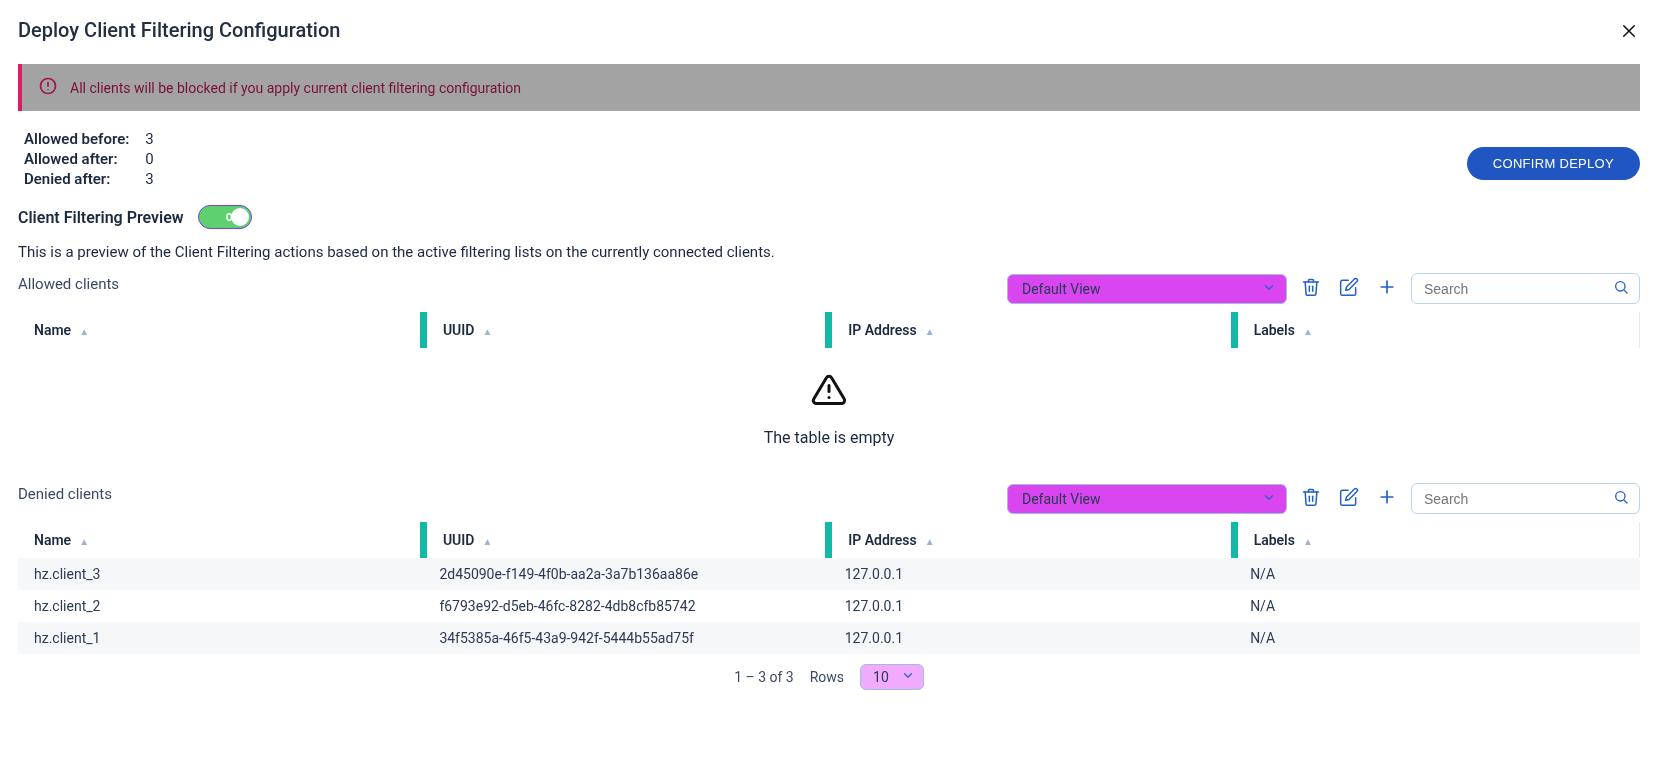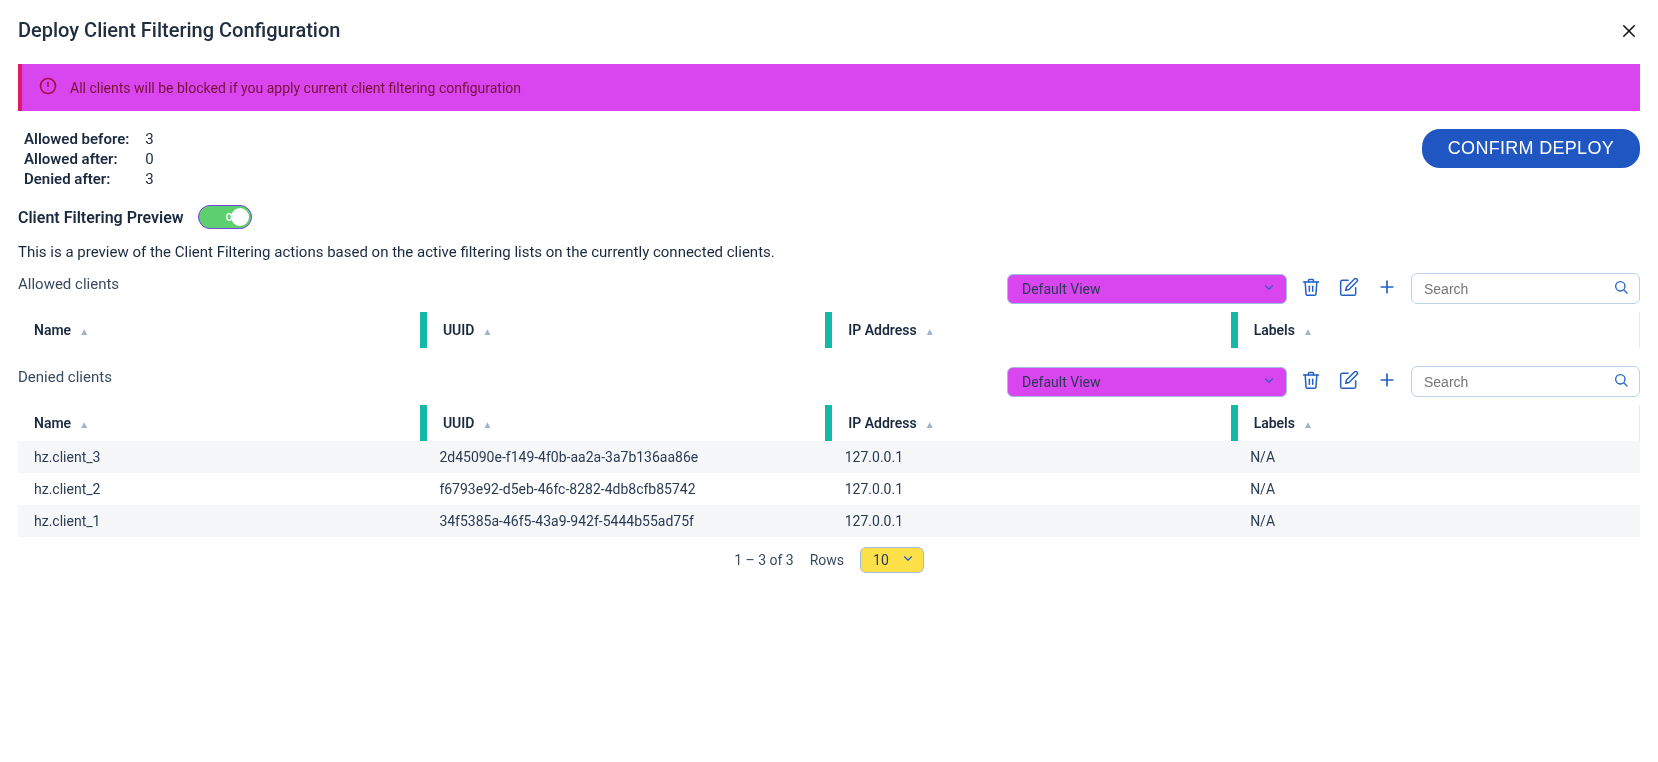--- a/index.html
+++ b/index.html
@@ -29,45 +29,46 @@
     padding: 2px;
     color: #111;
     background: none;
     border: none;
   }
   .alert {
     display: flex;
     align-items: center;
     gap: 12px;
     padding: 12px 16px;
-    background: #d946ef;
+    background: #a3a3a3;
     border-left: 4px solid #e11a67;
     color: #7a0f3a;
     margin-bottom: 18px;
   }
   .alert svg { flex: 0 0 auto; }
   .stats-row {
     display: flex;
     justify-content: space-between;
     align-items: flex-start;
     margin-bottom: 16px;
   }
   .stats-table { border-collapse: collapse; }
   .stats-table td { padding: 1px 6px; font-size: 15px; color:#1b2a3f; }
   .stats-table td:first-child { font-weight: 600; padding-right: 10px; }
   .deploy-btn {
     background: #1f56c1;
     color: #fff;
     border: none;
     border-radius: 18px;
     padding: 9px 26px;
-    font-size: 18px;
+    font-size: 13px;
     font-weight: 500;
     letter-spacing: 0.3px;
     cursor: pointer;
+    margin-top: 18px;
   }
   .preview-header {
     display: flex;
     align-items: center;
     gap: 14px;
     margin-bottom: 14px;
   }
   .preview-header-title { font-size: 16px; font-weight: 600; }
   .toggle {
     position: relative;
@@ -181,21 +182,21 @@
     margin-top: 10px;
   }
   .rows-select {
     border: 1px solid #9fbde0;
     border-radius: 6px;
     padding: 4px 34px 4px 12px;
     font-size: 14px;
     color: #2a3a55;
     position: relative;
     cursor: pointer;
-    background: #fde047;
+    background: #f0abfc;
   }
   .rows-select .chev {
     position: absolute; right: 8px; top: 50%; transform: translateY(-50%);
     color: #2360c4;
   }
   .col-name  { width: 25%; }
   .col-uuid  { width: 25%; }
   .col-ip    { width: 25%; }
   .col-label { width: 25%; }
   .section-block { margin-bottom: 18px; }
@@ -314,20 +315,30 @@
       </colgroup>
     <thead>
       <tr>
         <th><span>Name</span><span class="sort-ind">▲</span></th>
         <th><span>UUID</span><span class="sort-ind">▲</span></th>
         <th><span>IP Address</span><span class="sort-ind">▲</span></th>
         <th><span>Labels</span><span class="sort-ind">▲</span></th>
       </tr>
     </thead>
   </table>
+  <div class="empty-state">
+    <span>
+      <svg width="36" height="36" viewBox="0 0 24 24" fill="none" stroke="#111" stroke-width="2" stroke-linecap="round" stroke-linejoin="round">
+          <path d="M10.29 3.86L1.82 18a2 2 0 0 0 1.71 3h16.94a2 2 0 0 0 1.71-3L13.71 3.86a2 2 0 0 0-3.42 0z"></path>
+          <line x1="12" y1="9" x2="12" y2="13"></line>
+          <circle cx="12" cy="17" r="1" fill="#111" stroke="none"></circle>
+        </svg>
+    </span>
+    <div class="empty-msg">The table is empty</div>
+  </div>
 </div>
 
 <div class="section-block">
   <div class="table-toolbar">
     <div class="section-title">Denied clients</div>
     <div class="toolbar-right">
       <div class="view-select">
         <span>Default View</span>
         <span class="chev">
           <svg width="14" height="14" viewBox="0 0 24 24" fill="none" stroke="currentColor" stroke-width="2" stroke-linecap="round" stroke-linejoin="round">

